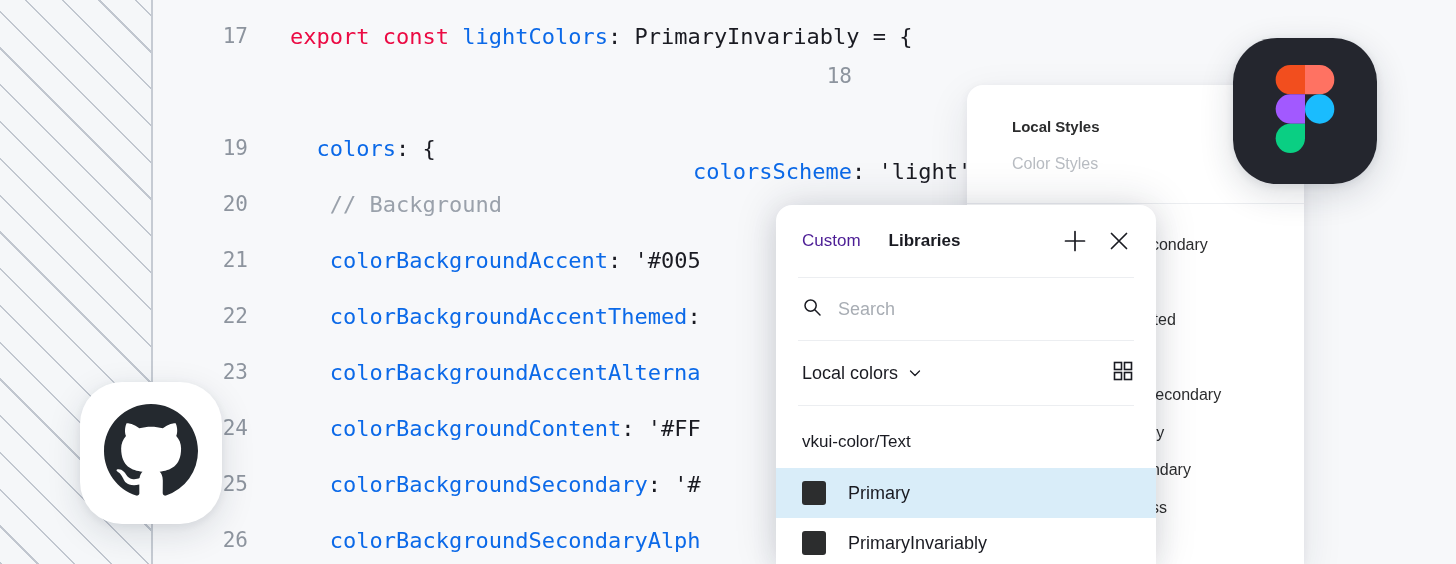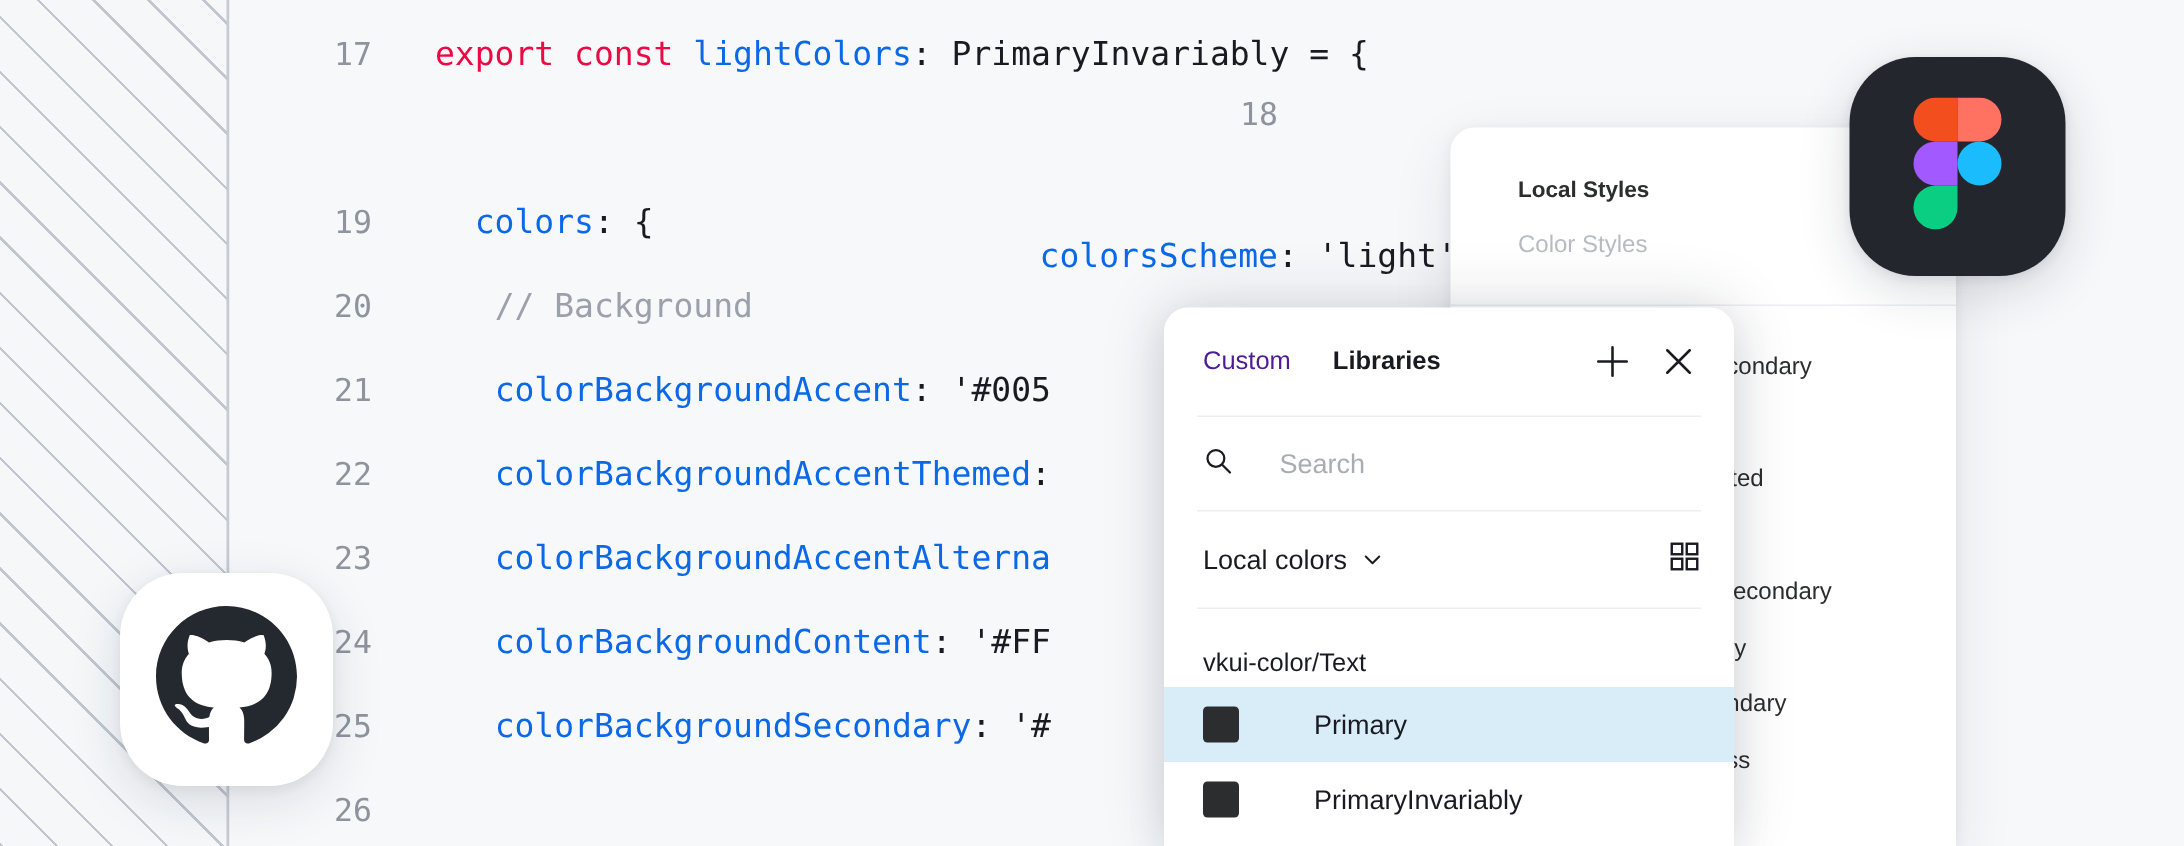--- a/index.html
+++ b/index.html
@@ -178,21 +178,20 @@
     height: 1px;
     background: #ECEEF1;
     margin: 0 22px;
   }
   .search-row {
     height: 62px;
     display: flex;
     align-items: center;
     padding: 0 26px;
     box-sizing: border-box;
-    gap: 15px;
   }
   .search-ph {
     margin-left: 16px;
     font-size: 18px;
     color: #A8ADB4;
   }
   .group-row {
     height: 64px;
     display: flex;
     align-items: center;
@@ -202,31 +201,30 @@
   .group-label {
     font-size: 18px;
     color: #1A1B22;
   }
   .chev {
     margin-left: 10px;
     display: inline-flex;
   }
   .group-spacer { flex: 1; }
   .section-title {
-    padding: 26px 26px 6px 26px;
+    padding: 26px 26px 16px 26px;
     font-size: 17px;
     color: #1A1B22;
   }
   .style-row {
     height: 50px;
     display: flex;
     align-items: center;
     padding: 0 26px;
     box-sizing: border-box;
-    gap: 28px;
   }
   .style-row.sel { background: #D9EDF9; }
   .swatch {
     width: 24px; height: 24px;
     border-radius: 3px;
     flex: 0 0 24px;
   }
   .style-name {
     margin-left: 22px;
     font-size: 18px;
@@ -245,21 +243,21 @@
     <div id="code-lines">
         <div class="code-line" style="top: 8px;"><span class="lineno">17</span><span class="codetext"><span class="kw">export </span><span class="kw">const </span><span class="id">lightColors</span><span class="pl">: </span><span class="pl">PrimaryInvariably = {</span></span></div>
         <div class="code-line" style="top: 64px; flex-direction: column;"><span class="lineno">18</span><span class="codetext"><span class="pl">  </span><span class="id">colorsScheme</span><span class="pl">: </span><span class="pl">'light',</span></span></div>
         <div class="code-line" style="top: 120px;"><span class="lineno">19</span><span class="codetext"><span class="pl">  </span><span class="id">colors</span><span class="pl">: </span><span class="pl">{</span></span></div>
         <div class="code-line" style="top: 176px;"><span class="lineno">20</span><span class="codetext"><span class="pl">   </span><span class="cm">// Background</span></span></div>
         <div class="code-line" style="top: 232px;"><span class="lineno">21</span><span class="codetext"><span class="pl">   </span><span class="id">colorBackgroundAccent</span><span class="pl">: </span><span class="pl">'#005</span></span></div>
         <div class="code-line" style="top: 288px;"><span class="lineno">22</span><span class="codetext"><span class="pl">   </span><span class="id">colorBackgroundAccentThemed</span><span class="pl">:</span></span></div>
         <div class="code-line" style="top: 344px;"><span class="lineno">23</span><span class="codetext"><span class="pl">   </span><span class="id">colorBackgroundAccentAlterna</span></span></div>
         <div class="code-line" style="top: 400px;"><span class="lineno">24</span><span class="codetext"><span class="pl">   </span><span class="id">colorBackgroundContent</span><span class="pl">: </span><span class="pl">'#FF</span></span></div>
         <div class="code-line" style="top: 456px;"><span class="lineno">25</span><span class="codetext"><span class="pl">   </span><span class="id">colorBackgroundSecondary</span><span class="pl">: </span><span class="pl">'#</span></span></div>
-        <div class="code-line" style="top: 512px;"><span class="lineno">26</span><span class="codetext"><span class="pl">   </span></span></div>
+        <div class="code-line" style="top: 512px;"><span class="lineno">26</span><span class="codetext"><span class="pl">   </span><span class="id">colorBackgroundSecondaryAlph</span></span></div>
       </div>
   </div>
 
   <div class="gh-badge">
     <span>
       <svg width="96" height="94" viewBox="0 0 16 16" aria-hidden="true">
         <path fill="#24292F" d="M8 0C3.58 0 0 3.58 0 8c0 3.54 2.29 6.53 5.47 7.59.4.07.55-.17.55-.38
         0-.19-.01-.82-.01-1.49-2.01.37-2.53-.49-2.69-.94-.09-.23-.48-.94-.82-1.13-.28-.15-.68-.52-.01-.53.63-.01
         1.08.58 1.23.82.72 1.21 1.87.87 2.33.66.07-.52.28-.87.51-1.07-1.78-.2-3.64-.89-3.64-3.95
         0-.87.31-1.59.82-2.15-.08-.2-.36-1.02.08-2.12 0 0 .67-.21 2.2.82.64-.18 1.32-.27 2-.27s1.36.09 2

